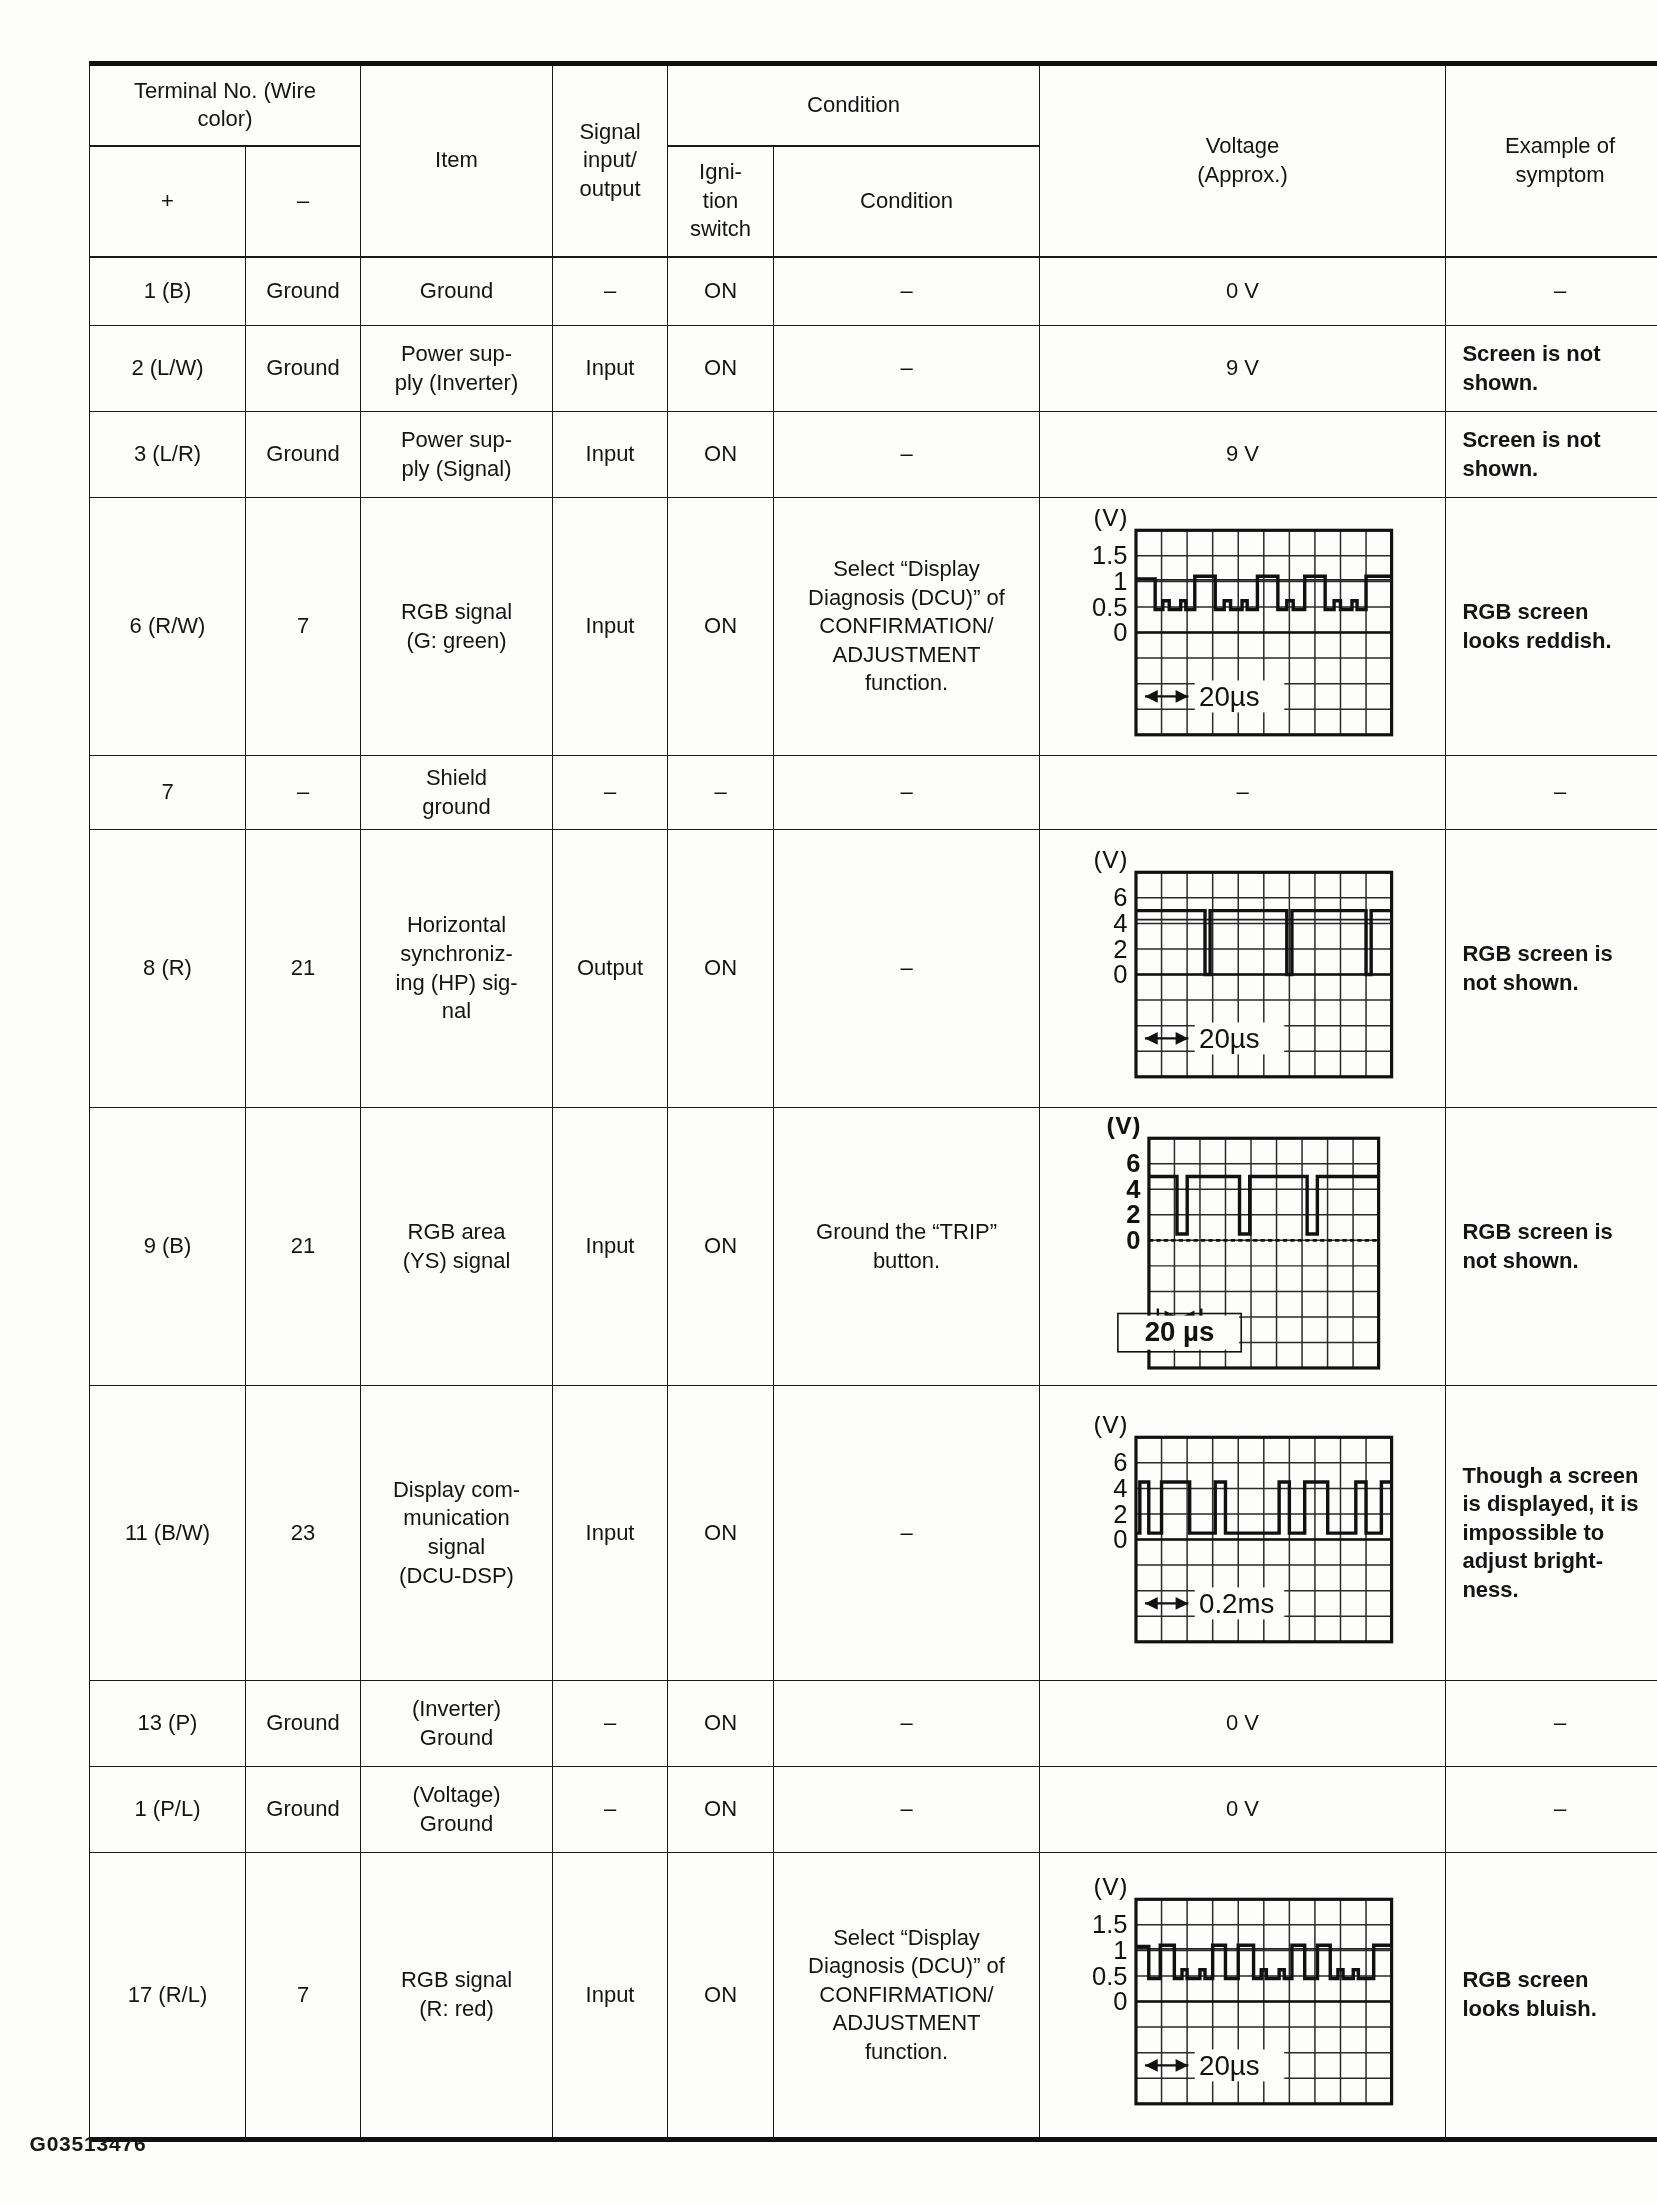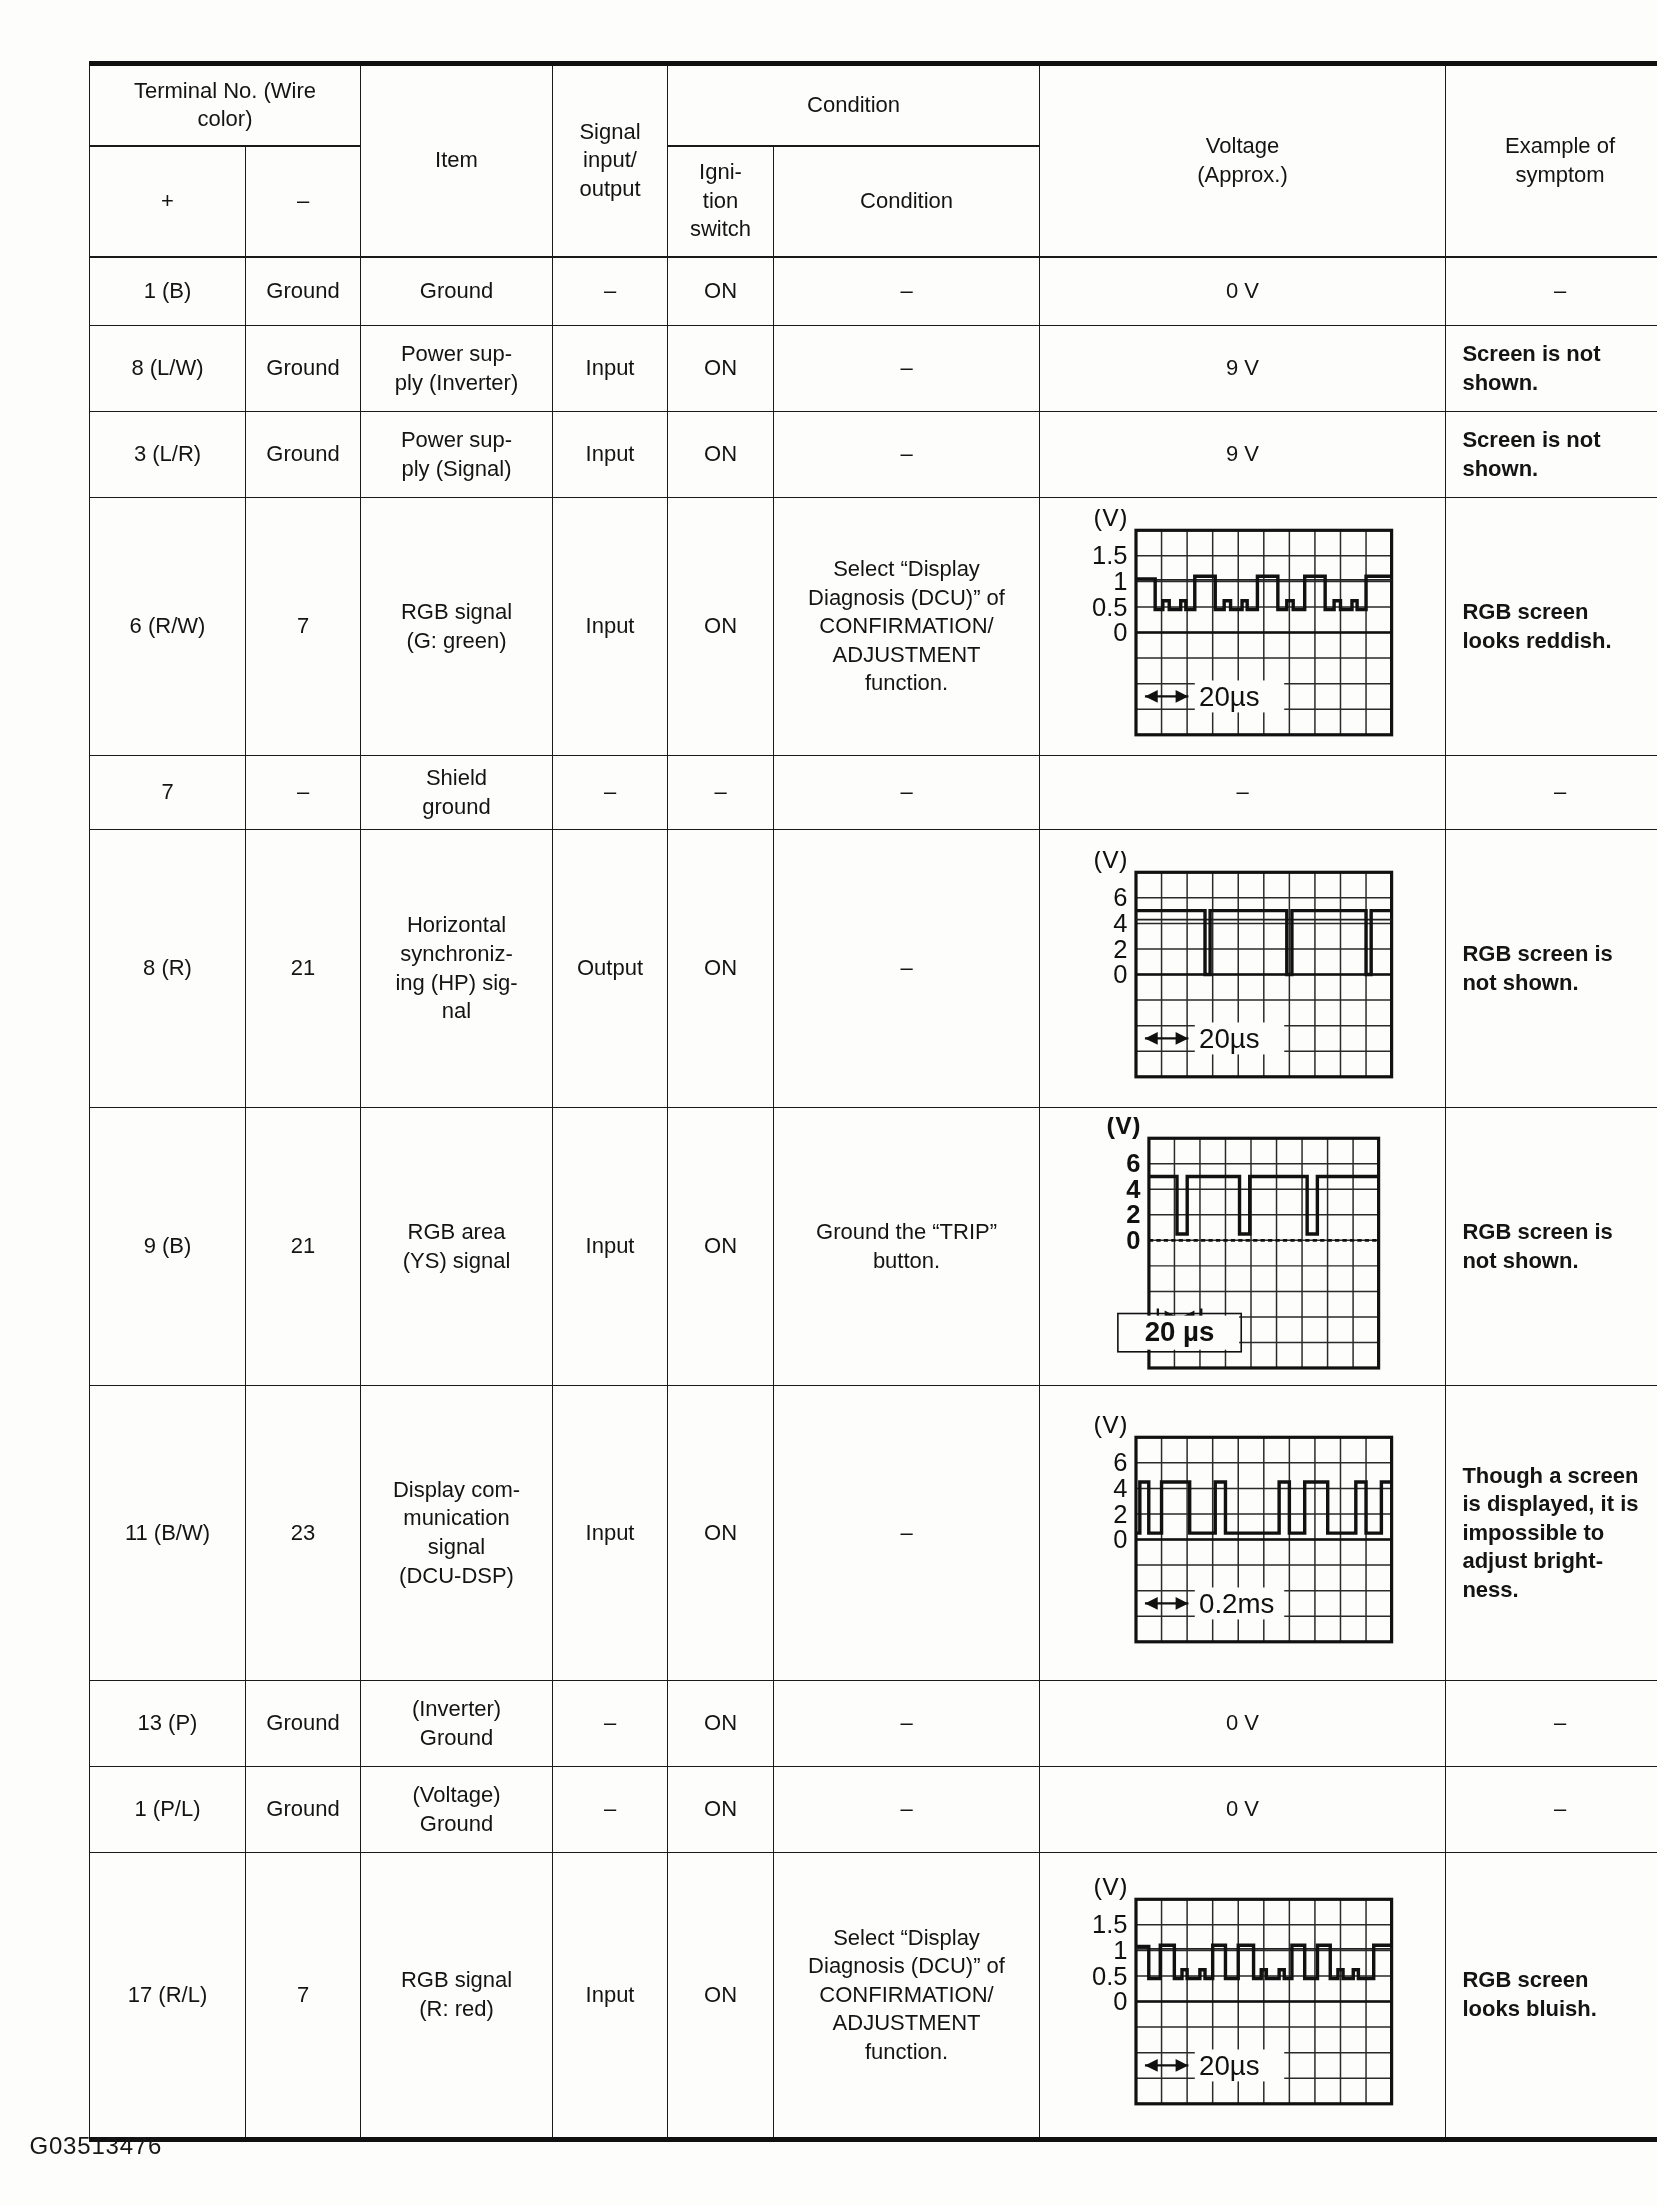--- a/index.html
+++ b/index.html
@@ -32,21 +32,21 @@
   thead tr.h2{height:111px;}
   thead th{font-weight:400;}
   tr.h1 th.sub{border-bottom:2.5px solid #1a1a1a;}
   tbody tr:first-child td{border-top:2.5px solid #1a1a1a;}
   td.sym-left{text-align:left;padding-left:16.4px;padding-right:9.8px;font-weight:bold;}
   td.volt-cell{padding:4.9px 0;}
   svg.wf{display:block;margin:0 auto;}
   svg.wf text{font-family:"Liberation Sans", sans-serif;}
   .figure-code{
     position:absolute;left:29.5px;top:2132px;
-    font-size:24px;letter-spacing:0.8px;color:#171717;
+    font-size:21px;letter-spacing:0.8px;color:#171717;font-weight:bold;
   }
 </style>
 </head>
 <body>
 
 <div class="page">
 
   <table class="main">
     <colgroup>
       <col style="width:156px">
@@ -86,21 +86,21 @@
           <td>1 (B)</td>
           <td>Ground</td>
           <td>Ground</td>
           <td>–</td>
           <td>ON</td>
           <td>–</td>
           <td class="volt-cell">0 V</td>
           <td>–</td>
         </tr>
         <tr style="height: 86px;">
-          <td>8 (L/W)</td>
+          <td>2 (L/W)</td>
           <td>Ground</td>
           <td>Power sup-
 ply (Inverter)</td>
           <td>Input</td>
           <td>ON</td>
           <td>–</td>
           <td class="volt-cell">9 V</td>
           <td class="sym-left">Screen is not
 shown.</td>
         </tr>

